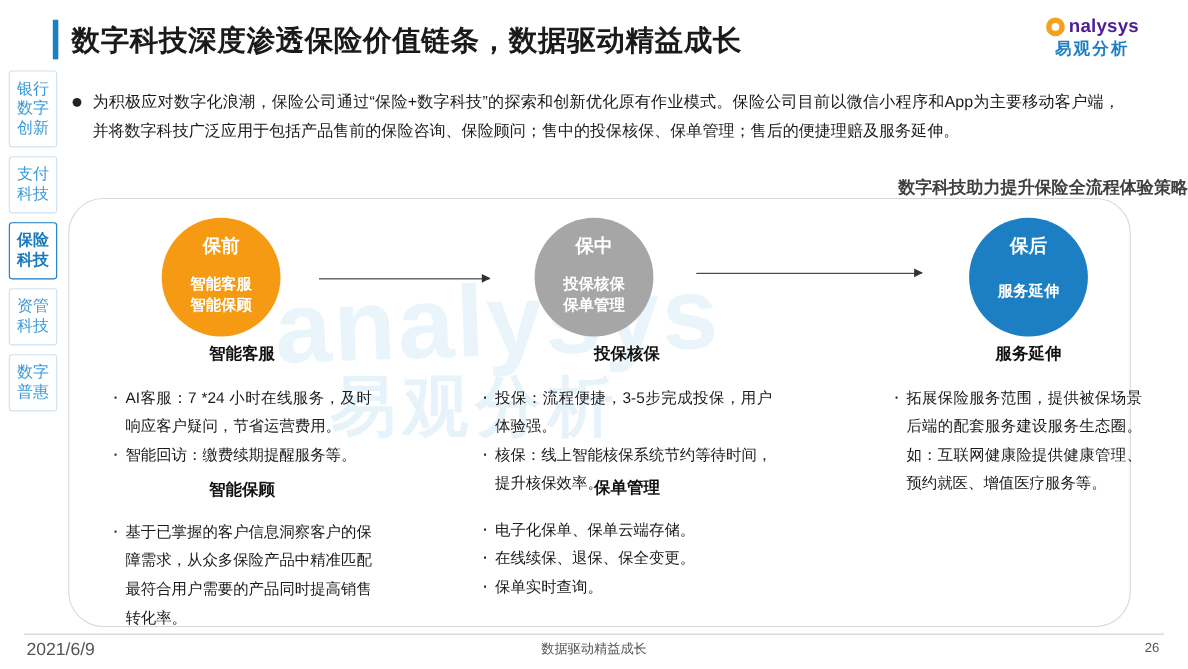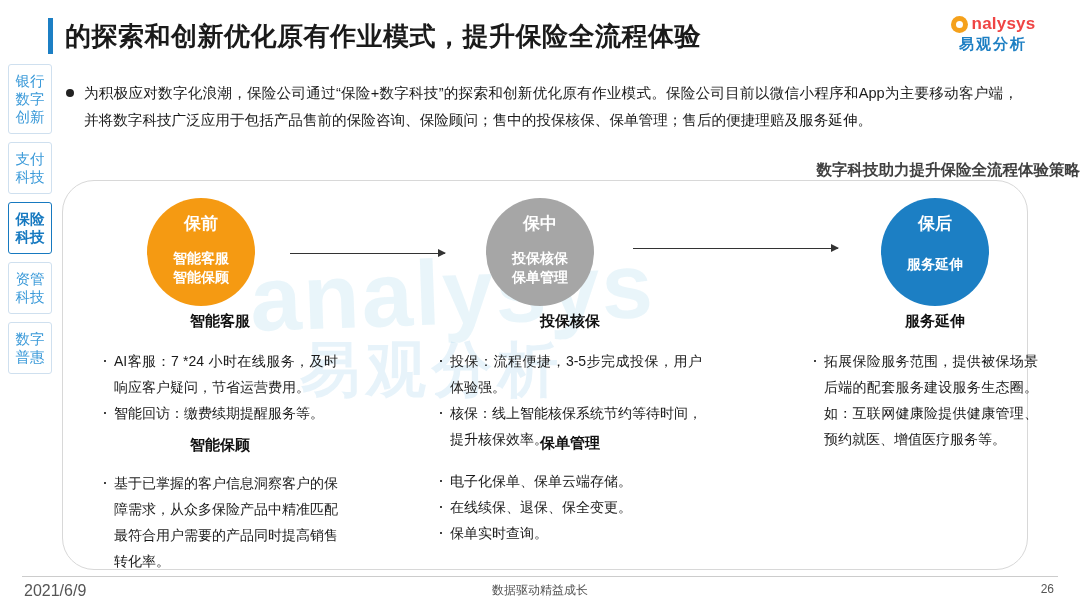--- a/index.html
+++ b/index.html
@@ -86,21 +86,21 @@
   .logo-mark::after {
     content: "";
     position: absolute;
     left: 5px; top: 5px;
     width: 7px; height: 7px;
     border-radius: 50%;
     background: #ffffff;
   }
   .logo-word {
     font-size: 17px;
-    color: #ef4444;
+    color: #4c1d95;
     font-weight: bold;
     letter-spacing: 0.2px;
   }
   .logo-sub {
     font-size: 15px;
     color: #1d7fc3;
     font-weight: bold;
     margin-top: 1px;
     letter-spacing: 2px;
   }
@@ -279,21 +279,21 @@
     color: #555;
   }
 </style>
 </head>
 <body>
 
 <div id="page">
 
   <div class="title-bar">
     <div class="title-rule"></div>
-    <div class="title-text">的探索和创新优化原有作业模式，提升保险全流程体验</div>
+    <div class="title-text">数字科技深度渗透保险价值链条，数据驱动精益成长</div>
   </div>
 
   <div class="logo">
     <div class="logo-top">
       <div class="logo-mark"></div>
       <div class="logo-word">nalysys</div>
     </div>
     <div class="logo-sub">易观分析</div>
   </div>
 

